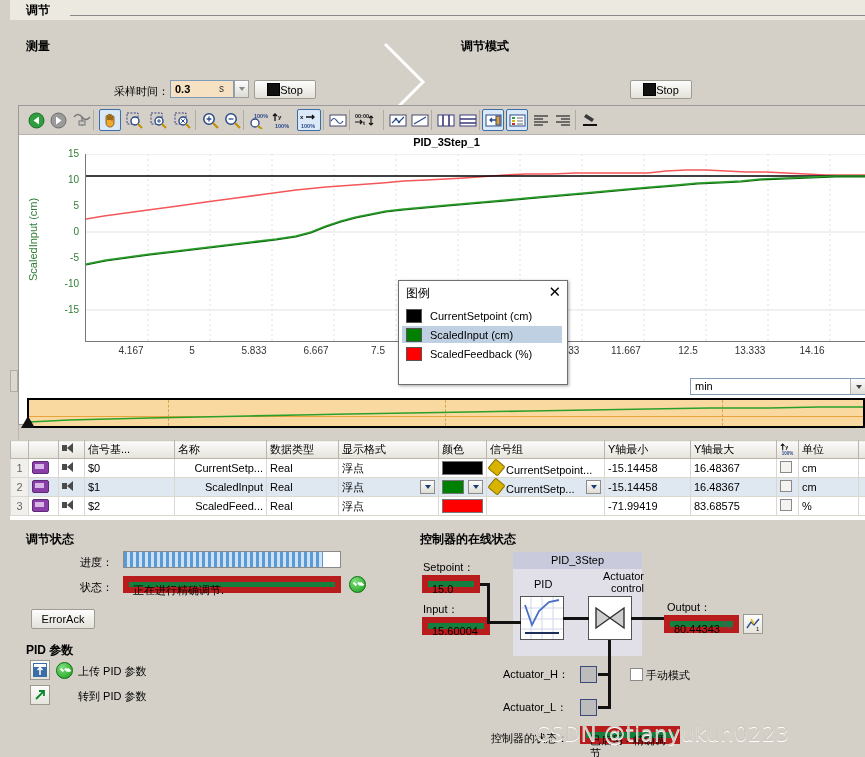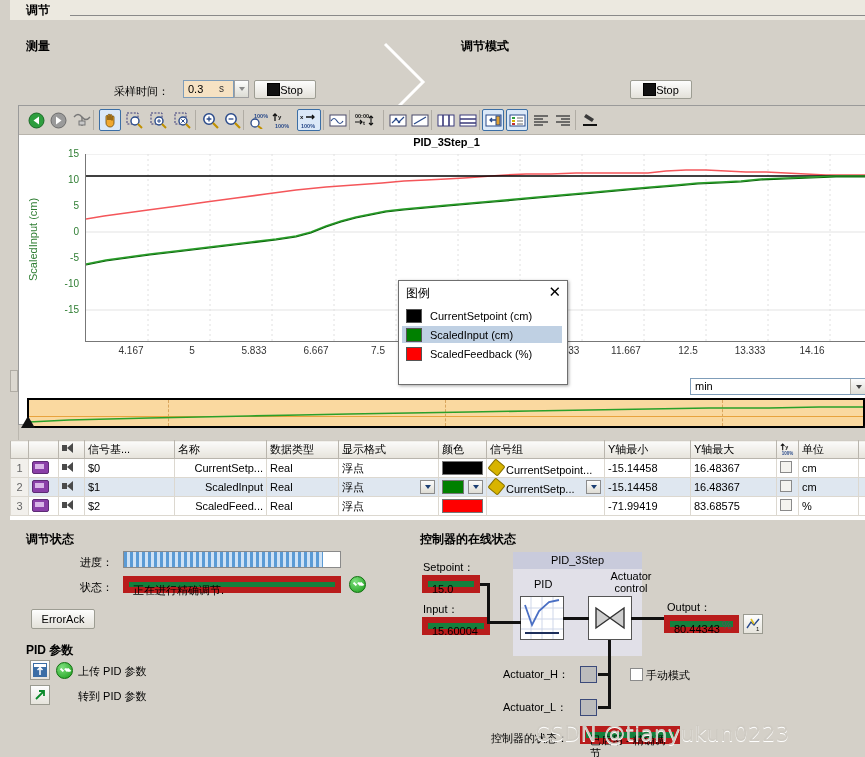--- a/index.html
+++ b/index.html
@@ -163,21 +163,21 @@
     <div class="rule"></div>
   </div>
 
   <div class="leftrail"></div>
   <div class="railarrow"></div>
 
   <div class="band">
     <div class="sec-title" style="left:8px;top:18px">测量</div>
 
     <div class="lbl" style="left:96px;top:64px">采样时间：</div>
-    <input class="field" style="left: 165px; top: 60px; width: 64px; height: 18px;" value="0.3">
+    <input class="field" style="left: 152px; top: 60px; width: 64px; height: 18px; font-weight: bold;" value="0.3">
     <div class="unit-box" style="left:198px;top:60px;width:18px;height:18px">s</div>
     <div class="spin" style="left:216px;top:60px;height:18px">
         <span class="car"></span>
       </div>
 
     <div class="btn" style="left:236px;top:60px;width:62px;height:19px">
       <span class="sq"></span>
       <span>Stop</span>
     </div>
 
@@ -598,21 +598,21 @@
         </svg>
     </div>
     <div class="lbl" style="left:68px;top:169px">转到 PID 参数</div>
 
     <div class="lbl" style="left:410px;top:11px;font-weight:bold;font-size:12px">控制器的在线状态</div>
 
     <div class="pidbox" style="left:503px;top:32px">
       <div class="hdr">PID_3Step</div>
     </div>
     <div class="lbl" style="left:524px;top:58px">PID</div>
-    <div class="lbl" style="left:588px;top:50px;width:66px;text-align:center;line-height:12px">Actuator<br>control</div>
+    <div class="lbl" style="left:568px;top:50px;width:66px;text-align:right;line-height:12px">Actuator<br>control</div>
 
     <div class="whitebox" style="left:510px;top:76px;width:44px;height:44px">
       <svg width="42" height="42" viewBox="0 0 42 42">
         <g stroke="#cfd7ea">
             <line x1="10" y1="0" x2="10" y2="42"></line>
             <line x1="21" y1="0" x2="21" y2="42"></line>
             <line x1="32" y1="0" x2="32" y2="42"></line>
             <line x1="0" y1="11" x2="42" y2="11"></line>
             <line x1="0" y1="22" x2="42" y2="22"></line>
             <line x1="0" y1="32" x2="42" y2="32"></line>

